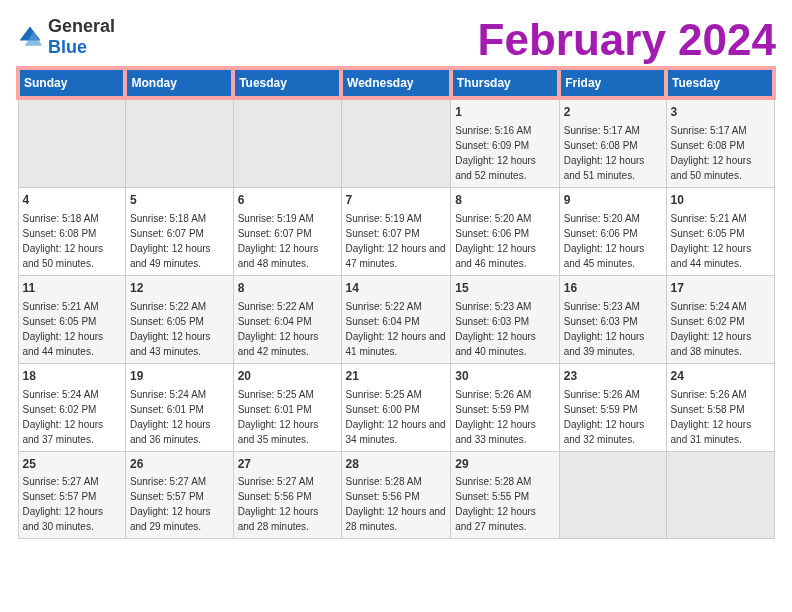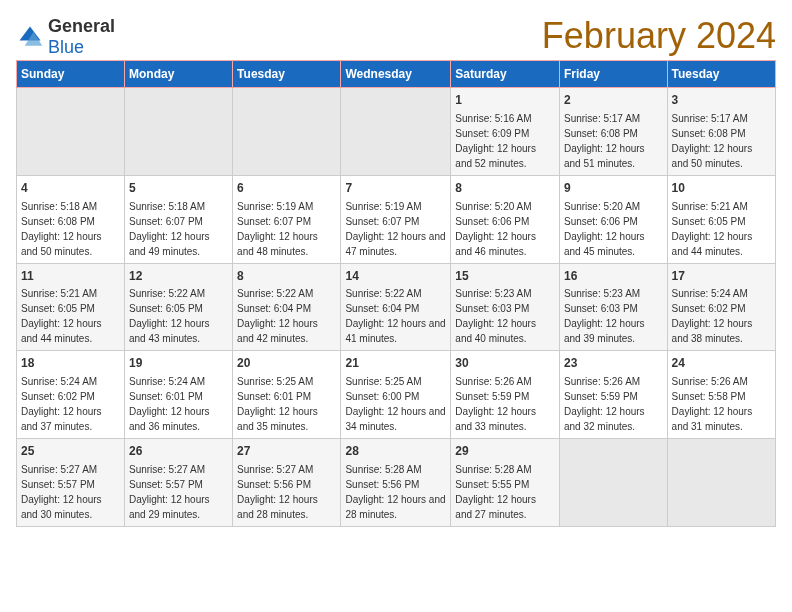--- a/index.html
+++ b/index.html
@@ -22,43 +22,43 @@
       gap: 4px;
     }
     .logo-icon {
       width: 28px;
       height: 28px;
     }
     .title-block {
       text-align: right;
     }
     .page-title {
-      font-size: 36px;
-      font-weight: normal;
-      color: #a16207;
+      font-size: 44px;
+      font-weight: bold;
+      color: #a21caf;
       line-height: 1.1;
     }
     .page-subtitle {
       font-size: 15px;
       color: #333;
       font-weight: normal;
     }
     table {
       width: 100%;
       border-collapse: collapse;
       font-size: 11px;
     }
     thead tr th {
       background-color: #1a6abf;
       color: #fff;
       padding: 6px 4px;
       text-align: left;
       font-size: 12px;
       font-weight: bold;
-      border: 1px solid #fca5a5;
+      border: 4px solid #fca5a5;
     }
     tbody tr td {
       border: 1px solid #ccc;
       padding: 4px 4px;
       vertical-align: top;
       width: 113px;
       min-height: 80px;
       background: #fff;
       font-size: 10.5px;
       color: #333;
@@ -89,36 +89,36 @@
 <body>
 
 <div class="header">
   <div class="logo">
     <svg class="logo-icon" viewBox="0 0 32 32" xmlns="http://www.w3.org/2000/svg">
       <polygon points="16,4 28,20 4,20" fill="#1a6abf"></polygon>
       <polygon points="20,10 30,26 10,26" fill="#5a9fd4" opacity="0.7"></polygon>
     </svg>
     <div>
       <span style="font-size:18px;font-weight:bold;color:#333;">General</span><br>
-      <span style="font-size:18px;font-weight:normal;color:#1a6abf;">Blue</span>
+      <span style="font-size:18px;font-weight:bold;color:#1a6abf;">Blue</span>
     </div>
   </div>
   <div class="title-block">
     <div class="page-title">February 2024</div>
   </div>
 </div>
 
 <table>
   <thead>
     <tr>
     <th>Sunday</th>
         <th>Monday</th>
         <th>Tuesday</th>
         <th>Wednesday</th>
-        <th>Saturday</th>
+        <th>Thursday</th>
         <th>Friday</th>
         <th>Tuesday</th>
       </tr>
   </thead>
   <tbody>
   <tr>
         <td class="empty-cell"></td>
         <td class="empty-cell"></td>
         <td class="empty-cell"></td>
         <td class="empty-cell"></td>

